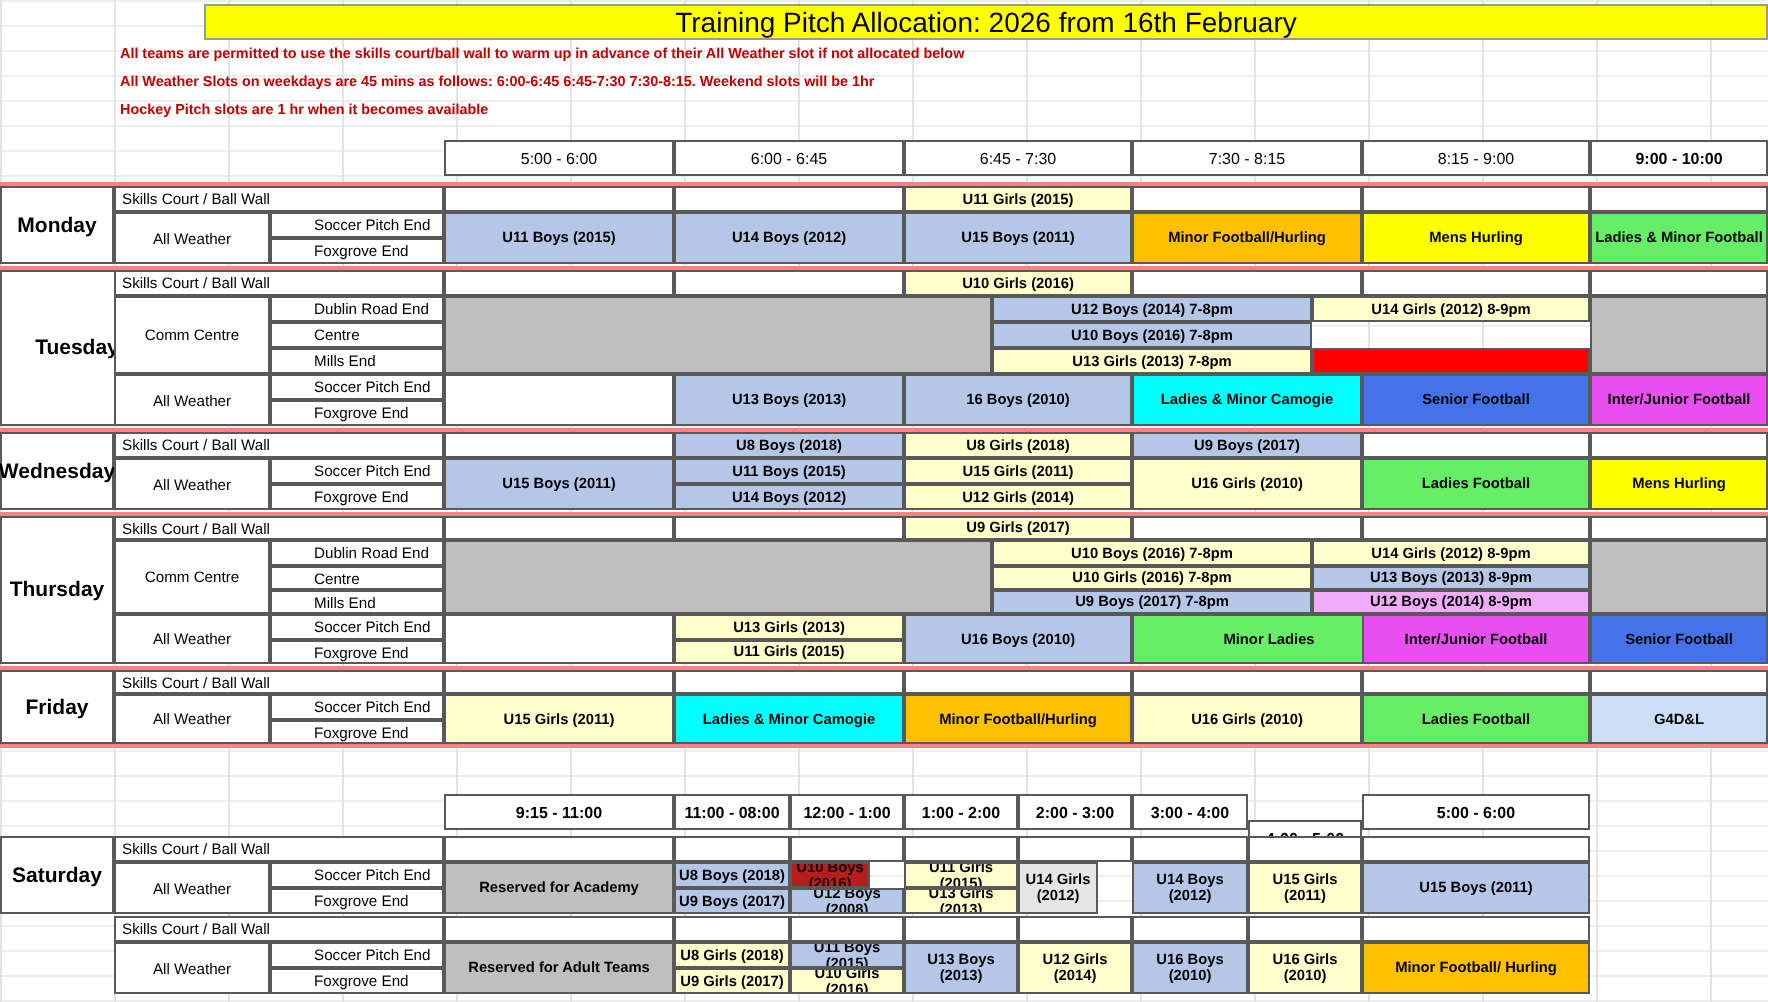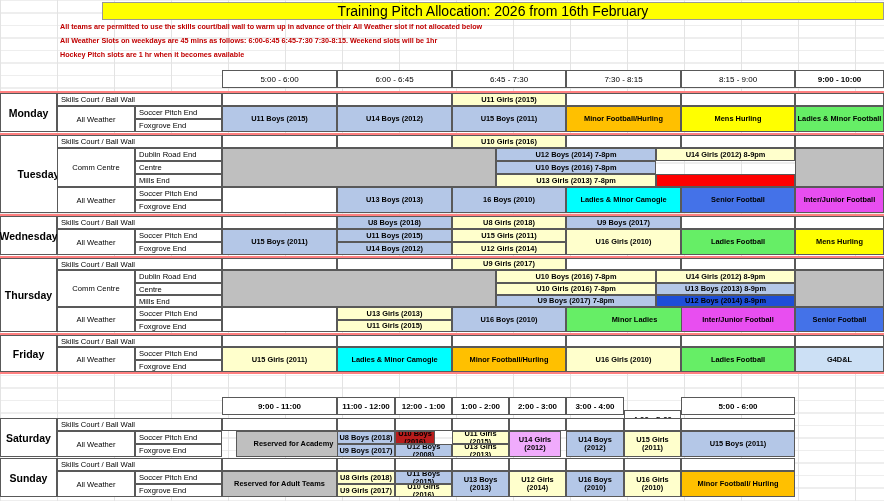--- a/index.html
+++ b/index.html
@@ -54,21 +54,21 @@
   }
   .faclbl{
     border:1px solid #595959;background:#ffffff;
     display:flex;align-items:center;justify-content:center;
     font-size:7.6px;color:#000;
   }
   .faclbl.left{justify-content:flex-start;padding-left:3px;}
   .sublbl{
     border:1px solid #595959;background:#ffffff;
     display:flex;align-items:center;justify-content:flex-start;
-    padding-left:3px;font-size:7.6px;color:#000;
+    padding-left:21px;font-size:7.6px;color:#000;
   }
 
   
   .cell{
     border:1px solid #595959;
     display:flex;align-items:center;justify-content:center;
     text-align:center;line-height:1.05;
     font-size:7.4px;font-weight:bold;color:#000;
     overflow:hidden;
   }
@@ -192,21 +192,21 @@
   <div class="abs cell plain" style="left:795px;top:258px;width:89px;height:12px;"></div>
 
   <div class="abs cell" style="left:222px;top:270px;width:274px;height:37px;background:#bfbfbf;"></div>
   <div class="abs cell" style="left:795px;top:270px;width:89px;height:37px;background:#bfbfbf;"></div>
 
   <div class="abs cell" style="left:496px;top:270px;width:160px;height:13px;background:#ffffcc;">U10 Boys (2016) 7-8pm</div>
   <div class="abs cell" style="left:656px;top:270px;width:139px;height:13px;background:#ffffcc;">U14 Girls (2012) 8-9pm</div>
   <div class="abs cell" style="left:496px;top:283px;width:160px;height:12px;background:#ffffcc;">U10 Girls (2016) 7-8pm</div>
   <div class="abs cell" style="left:656px;top:283px;width:139px;height:12px;background:#b4c7e7;">U13 Boys (2013) 8-9pm</div>
   <div class="abs cell" style="left:496px;top:295px;width:160px;height:12px;background:#b4c7e7;">U9 Boys (2017) 7-8pm</div>
-  <div class="abs cell" style="left:656px;top:295px;width:139px;height:12px;background:#1d4ed8;">U12 Boys (2014) 8-9pm</div>
+  <div class="abs cell" style="left:656px;top:295px;width:139px;height:12px;background:#f0abfc;">U12 Boys (2014) 8-9pm</div>
 
   <div class="abs cell plain" style="left:222px;top:307px;width:115px;height:25px;"></div>
   <div class="abs cell" style="left:337px;top:307px;width:115px;height:13px;background:#ffffcc;">U13 Girls (2013)</div>
   <div class="abs cell" style="left:337px;top:320px;width:115px;height:12px;background:#ffffcc;">U11 Girls (2015)</div>
   <div class="abs cell" style="left:452px;top:307px;width:114px;height:25px;background:#b4c7e7;">U16 Boys (2010)</div>
   <div class="abs cell" style="left:566px;top:307px;width:137px;height:25px;background:#66ee66;">Minor Ladies</div>
   <div class="abs cell" style="left:681px;top:307px;width:114px;height:25px;background:#e84ef0;">Inter/Junior Football</div>
   <div class="abs cell" style="left:795px;top:307px;width:89px;height:25px;background:#4472e8;">Senior Football</div>
 
   <div class="abs sep-red" style="left:0px;top:333px;width:884px;height:2px;"></div>
@@ -225,22 +225,22 @@
 
   <div class="abs cell" style="left:222px;top:347px;width:115px;height:25px;background:#ffffcc;">U15 Girls (2011)</div>
   <div class="abs cell" style="left:337px;top:347px;width:115px;height:25px;background:#00ffff;">Ladies &amp; Minor Camogie</div>
   <div class="abs cell" style="left:452px;top:347px;width:114px;height:25px;background:#ffc000;">Minor Football/Hurling</div>
   <div class="abs cell" style="left:566px;top:347px;width:115px;height:25px;background:#ffffcc;">U16 Girls (2010)</div>
   <div class="abs cell" style="left:681px;top:347px;width:114px;height:25px;background:#66ee66;">Ladies Football</div>
   <div class="abs cell" style="left:795px;top:347px;width:89px;height:25px;background:#cce0f5;">G4D&amp;L</div>
 
   <div class="abs sep-red" style="left:0px;top:372px;width:884px;height:2px;"></div>
 
-  <div class="abs hdr bold" style="left:222px;top:397px;width:115px;">9:00 - 11:00</div>
-  <div class="abs hdr bold" style="left:337px;top:397px;width:58px;">11:00 - 12:00</div>
+  <div class="abs hdr bold" style="left:222px;top:397px;width:115px;">9:15 - 11:00</div>
+  <div class="abs hdr bold" style="left:337px;top:397px;width:58px;">11:00 - 08:00</div>
   <div class="abs hdr bold" style="left:395px;top:397px;width:57px;">12:00 - 1:00</div>
   <div class="abs hdr bold" style="left:452px;top:397px;width:57px;">1:00 - 2:00</div>
   <div class="abs hdr bold" style="left:509px;top:397px;width:57px;">2:00 - 3:00</div>
   <div class="abs hdr bold" style="left:566px;top:397px;width:58px;">3:00 - 4:00</div>
   <div class="abs hdr bold" style="left:624px;top:397px;width:57px;margin-top:13px;">4:00 - 5:00</div>
   <div class="abs hdr bold" style="left:681px;top:397px;width:114px;">5:00 - 6:00</div>
 
   <div class="abs daylbl" style="left:0px;top:418px;width:57px;height:39px;">Saturday</div>
   <div class="abs faclbl left" style="left:57px;top:418px;width:165px;height:13px;">Skills Court / Ball Wall</div>
   <div class="abs faclbl" style="left:57px;top:431px;width:78px;height:26px;">All Weather</div>
@@ -249,33 +249,32 @@
 
   <div class="abs cell plain" style="left:222px;top:418px;width:115px;height:13px;"></div>
   <div class="abs cell plain" style="left:337px;top:418px;width:58px;height:13px;"></div>
   <div class="abs cell plain" style="left:395px;top:418px;width:57px;height:13px;"></div>
   <div class="abs cell plain" style="left:452px;top:418px;width:57px;height:13px;"></div>
   <div class="abs cell plain" style="left:509px;top:418px;width:57px;height:13px;"></div>
   <div class="abs cell plain" style="left:566px;top:418px;width:58px;height:13px;"></div>
   <div class="abs cell plain" style="left:624px;top:418px;width:57px;height:13px;"></div>
   <div class="abs cell plain" style="left:681px;top:418px;width:114px;height:13px;"></div>
 
-  <div class="abs cell" style="left:236px;top:431px;width:115px;height:26px;background:#bfbfbf;">Reserved for Academy</div>
+  <div class="abs cell" style="left:222px;top:431px;width:115px;height:26px;background:#bfbfbf;">Reserved for Academy</div>
   <div class="abs cell" style="left:337px;top:431px;width:58px;height:13px;background:#b4c7e7;">U8 Boys (2018)</div>
   <div class="abs cell" style="left:337px;top:444px;width:58px;height:13px;background:#b4c7e7;">U9 Boys (2017)</div>
   <div class="abs cell" style="left:395px;top:431px;width:40px;height:13px;background:#b91c1c;">U10 Boys (2016)</div>
   <div class="abs cell" style="left:395px;top:444px;width:57px;height:13px;background:#b4c7e7;">U12 Boys (2008)</div>
   <div class="abs cell" style="left:452px;top:431px;width:57px;height:13px;background:#ffffcc;">U11 Girls (2015)</div>
   <div class="abs cell" style="left:452px;top:444px;width:57px;height:13px;background:#ffffcc;">U13 Girls (2013)</div>
-  <div class="abs cell" style="left:509px;top:431px;width:52px;height:26px;background:#f0abfc;">U14 Girls (2012)</div>
+  <div class="abs cell" style="left:509px;top:431px;width:40px;height:26px;background:#e5e5e5;">U14 Girls (2012)</div>
   <div class="abs cell" style="left:566px;top:431px;width:58px;height:26px;background:#b4c7e7;">U14 Boys (2012)</div>
   <div class="abs cell" style="left:624px;top:431px;width:57px;height:26px;background:#ffffcc;">U15 Girls (2011)</div>
   <div class="abs cell" style="left:681px;top:431px;width:114px;height:26px;background:#b4c7e7;">U15 Boys (2011)</div>
 
-  <div class="abs daylbl" style="left:0px;top:458px;width:57px;height:39px;">Sunday</div>
   <div class="abs faclbl left" style="left:57px;top:458px;width:165px;height:13px;">Skills Court / Ball Wall</div>
   <div class="abs faclbl" style="left:57px;top:471px;width:78px;height:26px;">All Weather</div>
   <div class="abs sublbl" style="left:135px;top:471px;width:87px;height:13px;">Soccer Pitch End</div>
   <div class="abs sublbl" style="left:135px;top:484px;width:87px;height:13px;">Foxgrove End</div>
 
   <div class="abs cell plain" style="left:222px;top:458px;width:115px;height:13px;"></div>
   <div class="abs cell plain" style="left:337px;top:458px;width:58px;height:13px;"></div>
   <div class="abs cell plain" style="left:395px;top:458px;width:57px;height:13px;"></div>
   <div class="abs cell plain" style="left:452px;top:458px;width:57px;height:13px;"></div>
   <div class="abs cell plain" style="left:509px;top:458px;width:57px;height:13px;"></div>

